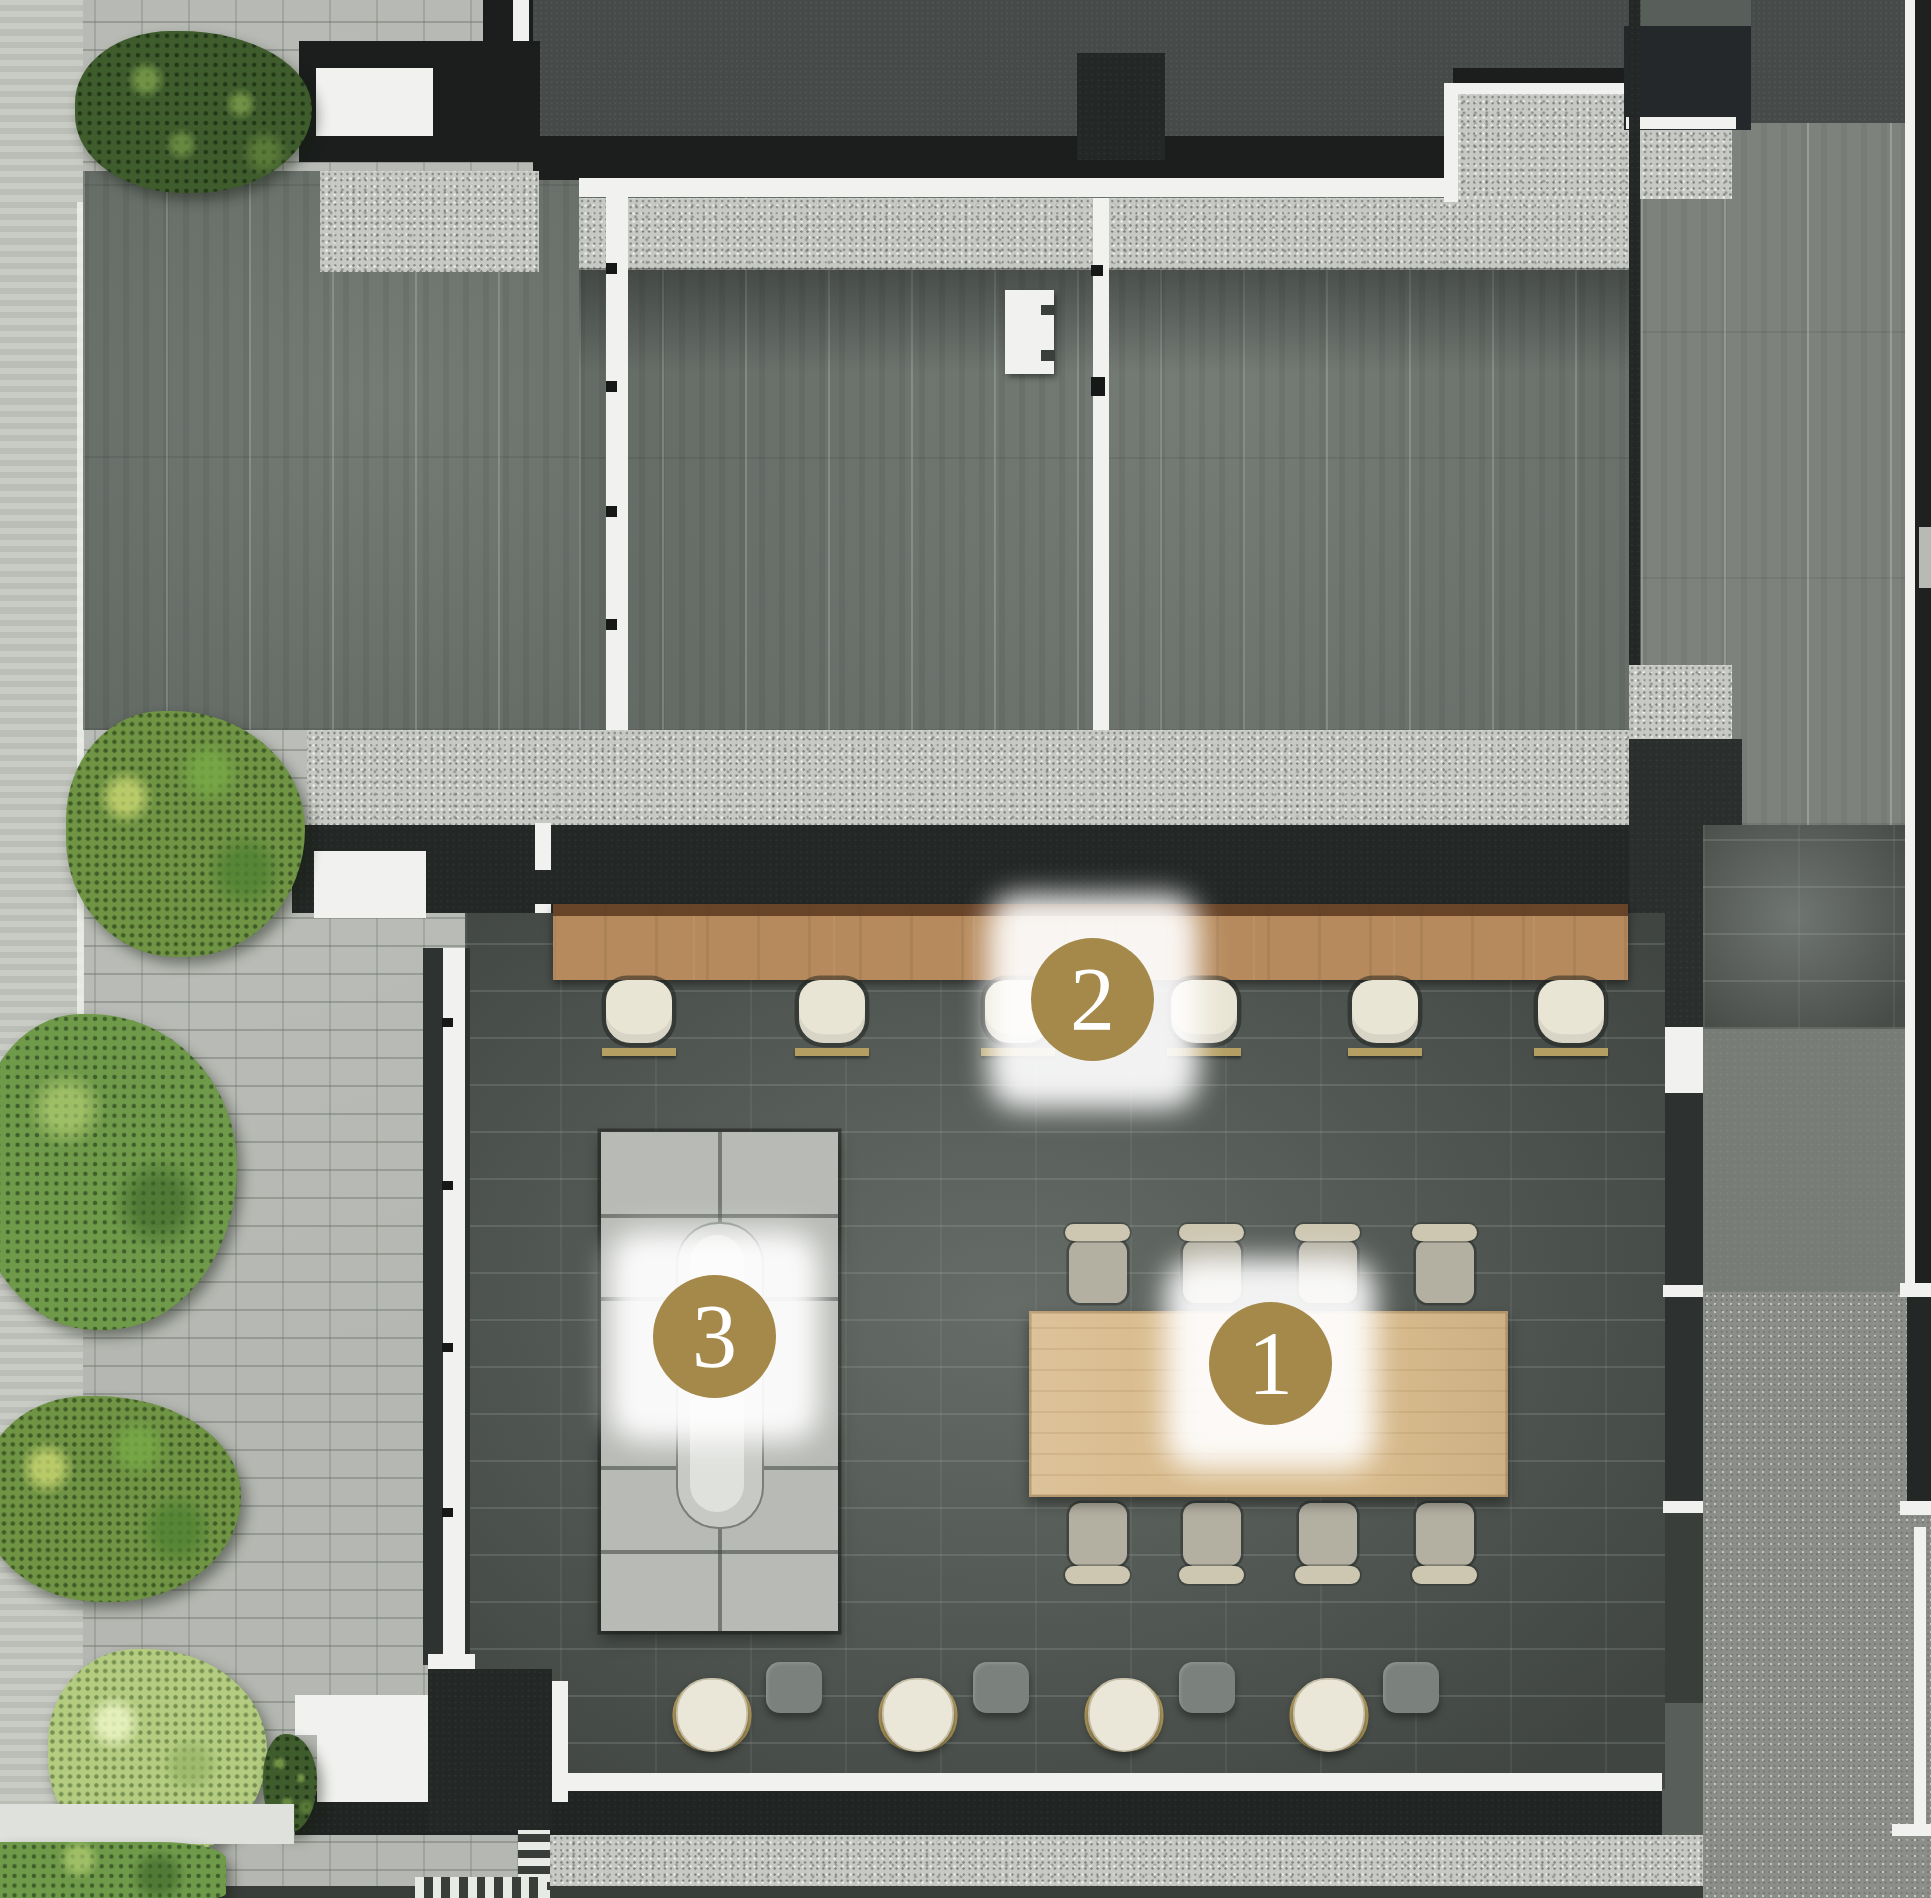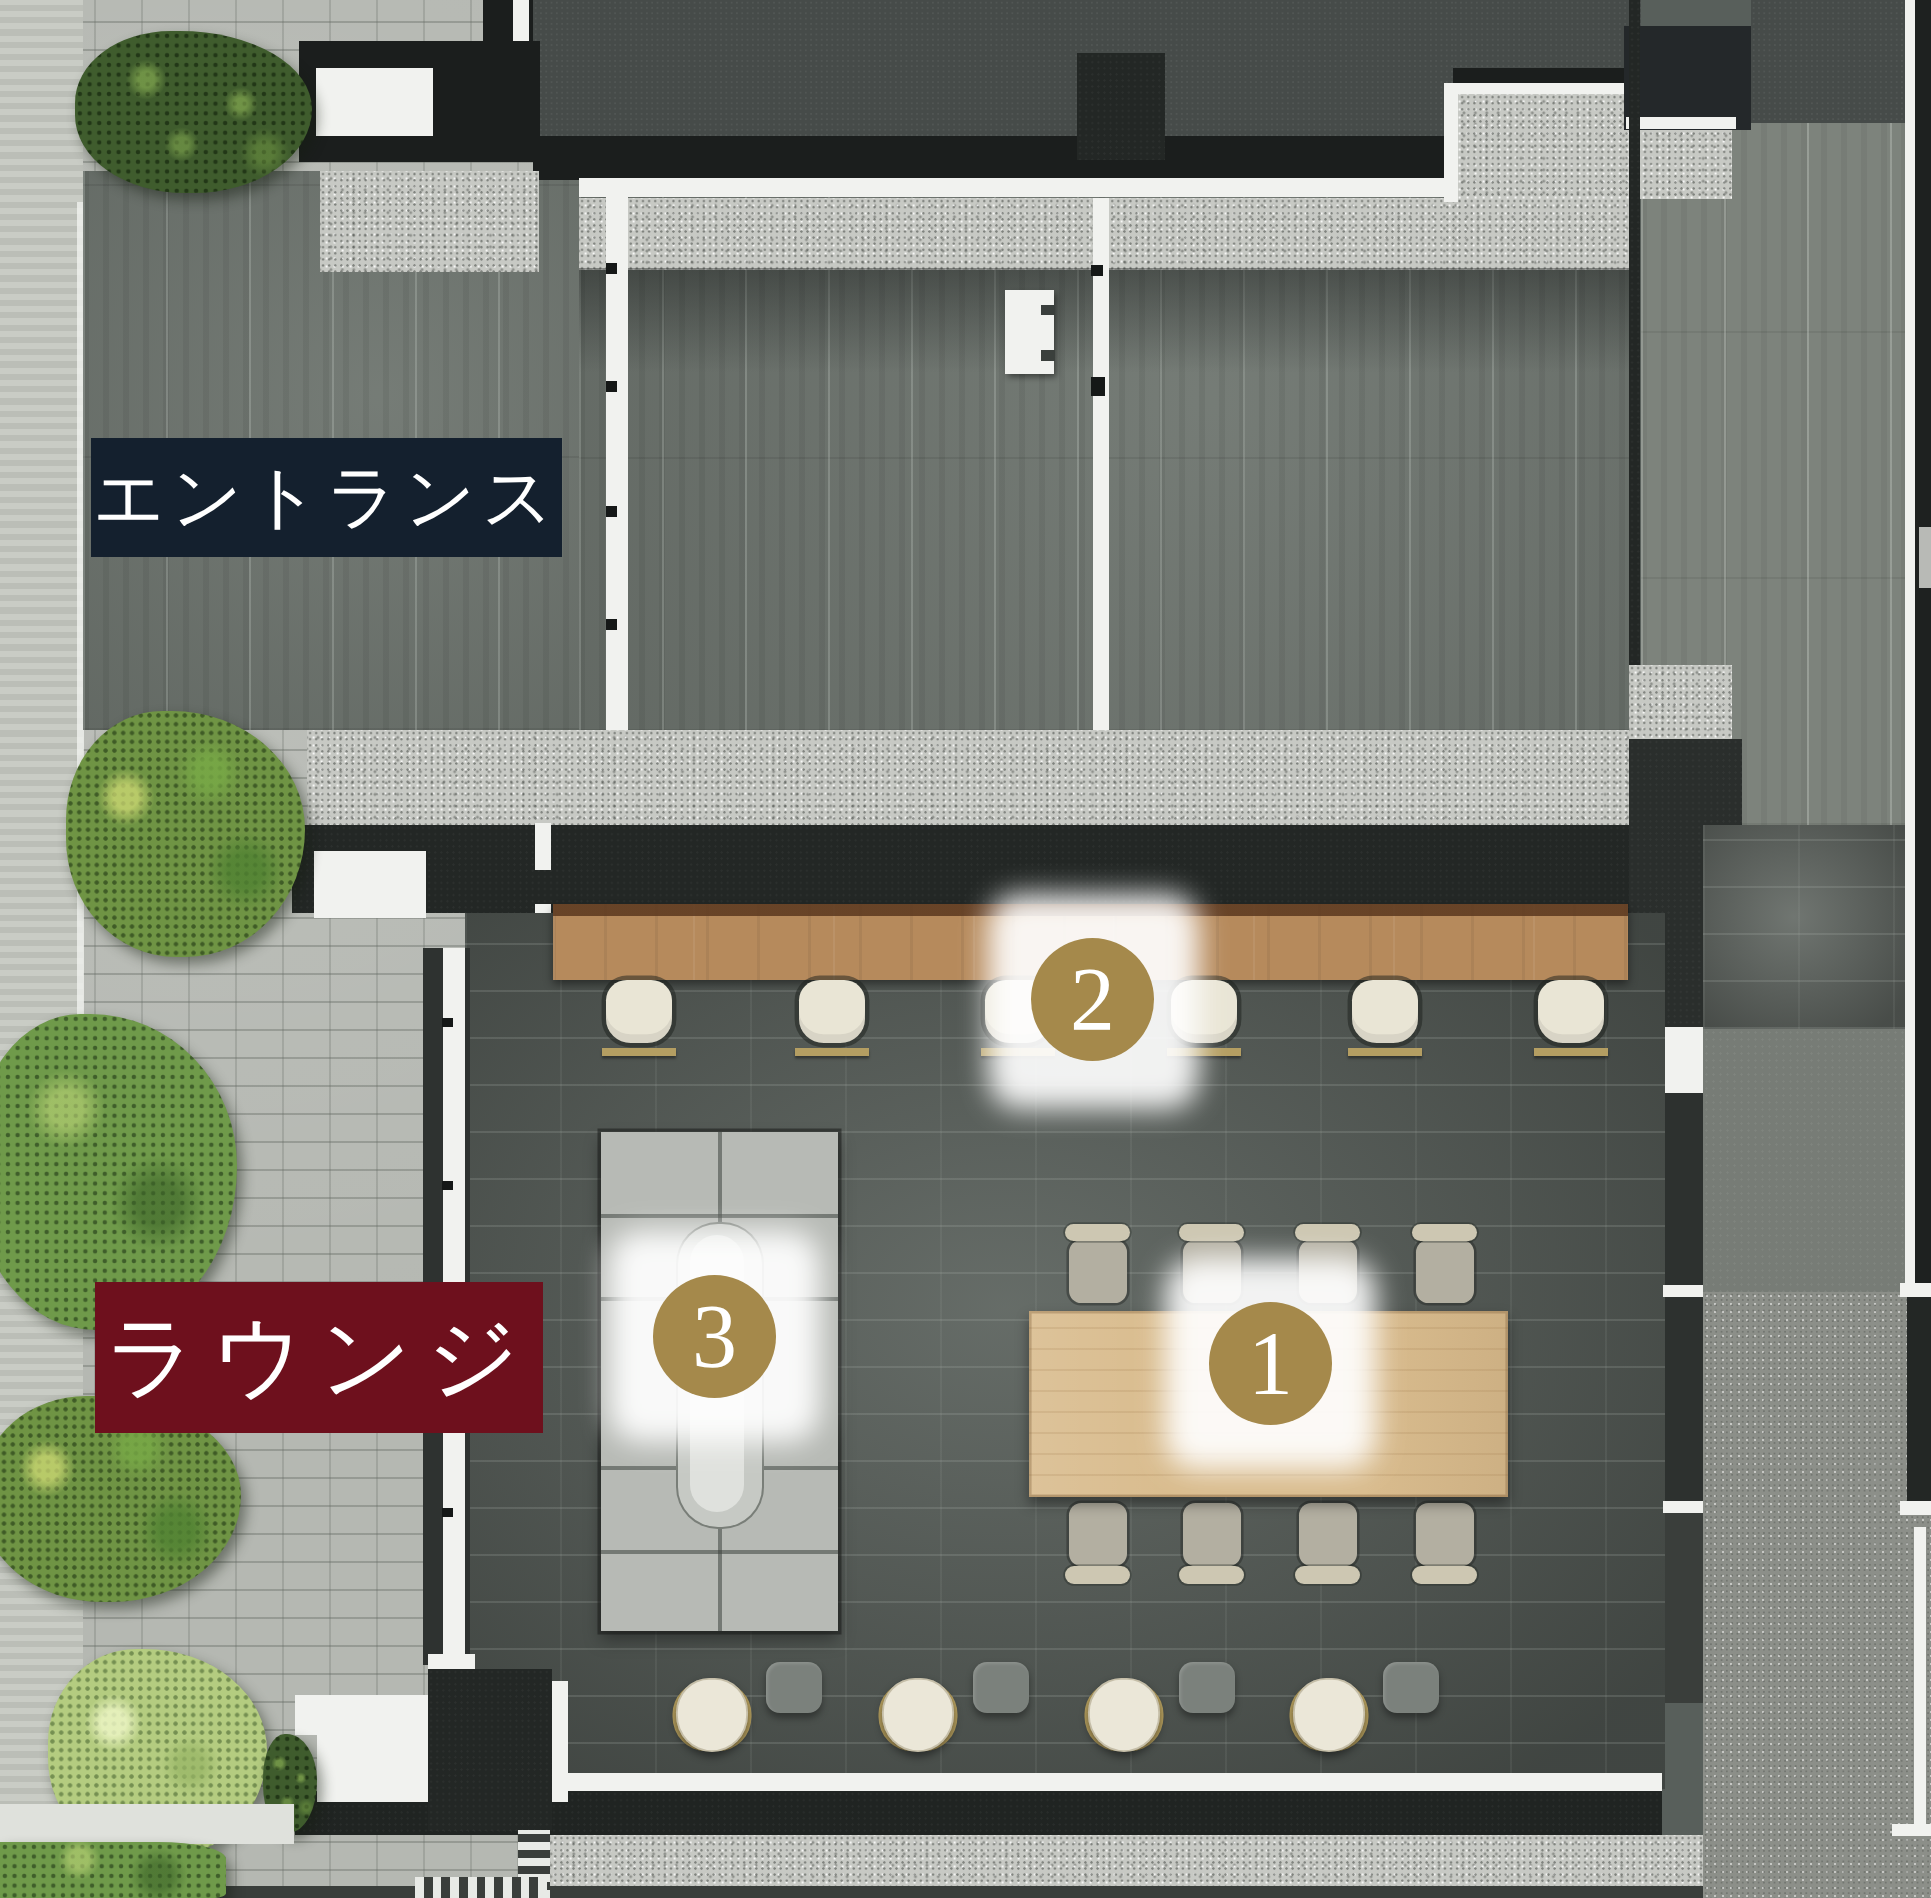--- a/index.html
+++ b/index.html
@@ -274,21 +274,15 @@
   <div class="abs badge" style="left:1209px;top:1302px;">
     <span>1</span>
   </div>
   <div class="abs badge" style="left:1031px;top:938px;">
     <span>2</span>
   </div>
   <div class="abs badge" style="left:653px;top:1275px;">
     <span>3</span>
   </div>
 
-  <div class="abs arealabel" style="left:91px;top:438px;width:471px;height:119px;background:#14202e;font-size:70px;letter-spacing:6.1px;">
-    <span>エントランス</span>
-  </div>
-  <div class="abs arealabel" style="left:95px;top:1282px;width:448px;height:151px;background:#6e101d;font-size:91px;letter-spacing:14px;">
-    <span>ラウンジ</span>
-  </div>
 
 </div>
 
 
 </body></html>

